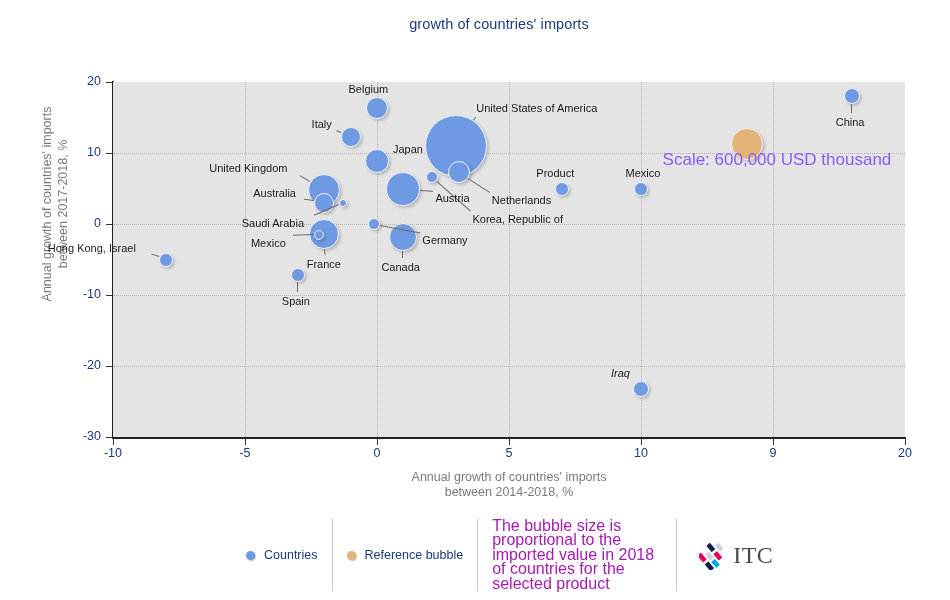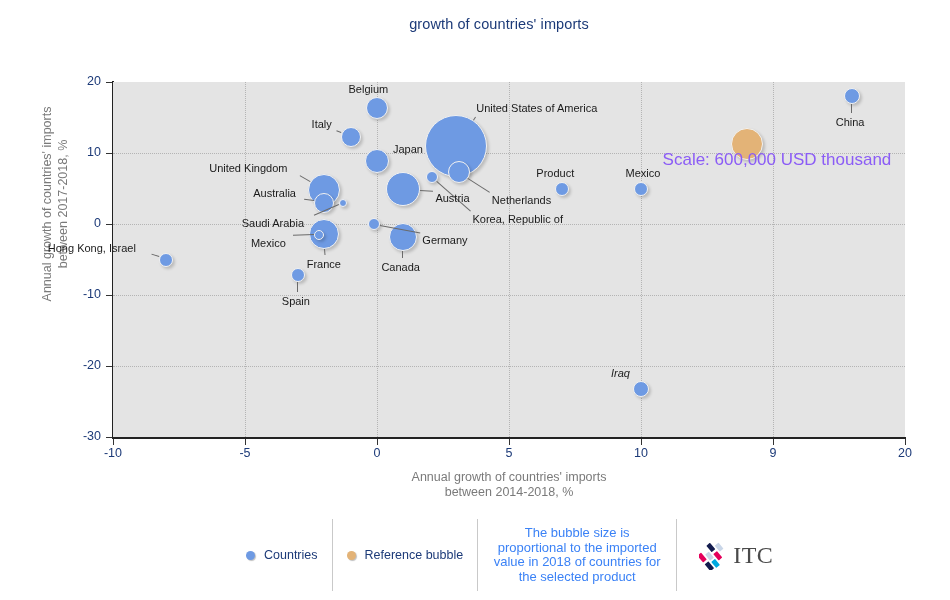--- a/index.html
+++ b/index.html
@@ -193,24 +193,23 @@
     margin-right: 9px;
     box-shadow: 1px 1px 1px rgba(0,0,0,0.25);
   }
   .legend-dot.ref { background: #e3b377; }
   .legend-text {
     font-size: 12.5px;
     color: #1c3a78;
     white-space: nowrap;
   }
   #legend-note {
-    font-size: 13px;
+    font-size: 16px;
     line-height: 14.5px;
-    color: #3b82f6;
-    text-align: center;
+    color: #a21caf;
     max-width: 170px;
     white-space: normal;
   }
   #itc-logo {
     display: flex;
     align-items: center;
     padding-left: 22px;
     padding-right: 10px;
   }
   #itc-mark { width: 30px; height: 30px; margin-right: 4px; }

